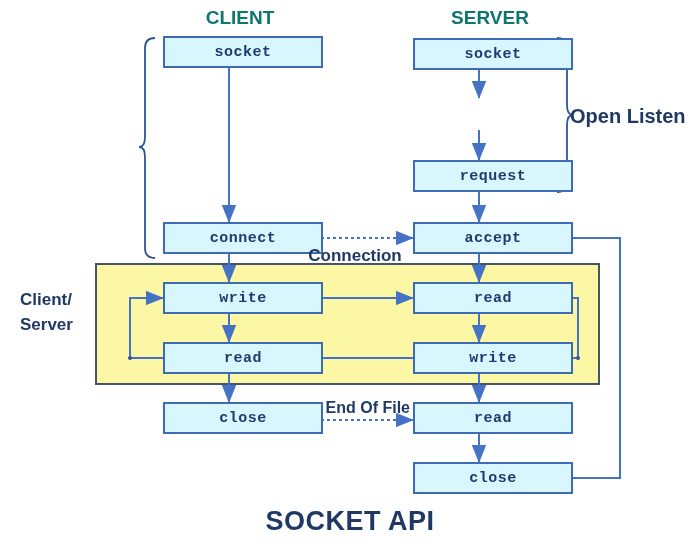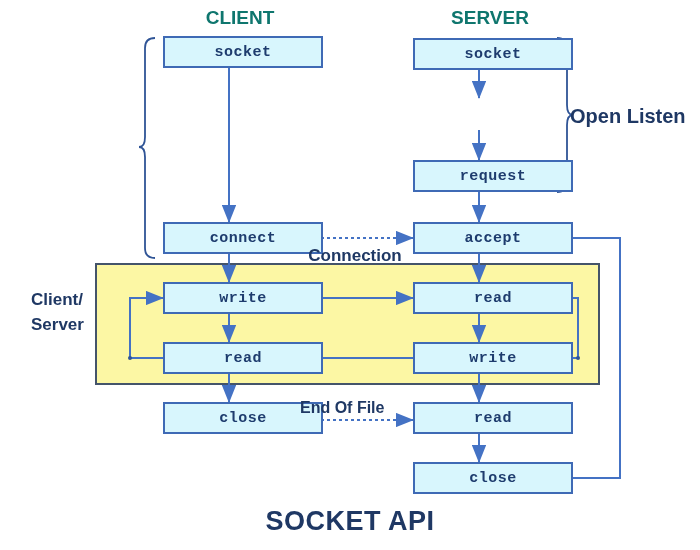--- a/index.html
+++ b/index.html
@@ -9,26 +9,26 @@
   .session{position:absolute;left:95px;top:263px;width:505px;height:122px;
            background:#FCF7A4;border:2px solid #44546A;box-sizing:border-box;z-index:1;}
   .box{position:absolute;width:160px;height:32px;background:#D8F6FD;
        border:2px solid #3F6AB5;box-sizing:border-box;z-index:3;
        display:flex;align-items:center;justify-content:center;
        font-family:"Liberation Mono","DejaVu Sans Mono",monospace;font-weight:bold;
        font-size:15px;letter-spacing:.5px;color:#1E3C6E;}
   .col-title{position:absolute;z-index:3;font-weight:bold;font-size:19px;color:#0f766e;
              text-align:center;}
   .side-label{position:absolute;z-index:3;font-weight:bold;font-size:20px;color:#1F3864;}
-  .session-label{position:absolute;left:31px;top:287px;z-index:3;font-weight:bold;
+  .session-label{position:absolute;left:20px;top:287px;z-index:3;font-weight:bold;
                  font-size:17px;line-height:25px;color:#1F3864;}
   .conn-label{position:absolute;left:294px;top:200px;width:122px;z-index:3;
               font-weight:bold;font-size:17px;line-height:16px;color:#1F3864;text-align:center;margin-top:48px;}
   .eof-label{position:absolute;left:300px;top:399px;width:110px;z-index:3;
-             font-weight:bold;font-size:16px;color:#1F3864;text-align:left;}
+             font-weight:bold;font-size:16px;color:#1F3864;text-align:right;}
   .main-title{position:absolute;left:0;top:506px;width:700px;z-index:3;text-align:center;
               font-weight:bold;font-size:27px;letter-spacing:.5px;color:#1F3864;}
 </style>
 </head>
 <body>
 
 <div id="canvas">
 
   <div class="session"></div>
 

